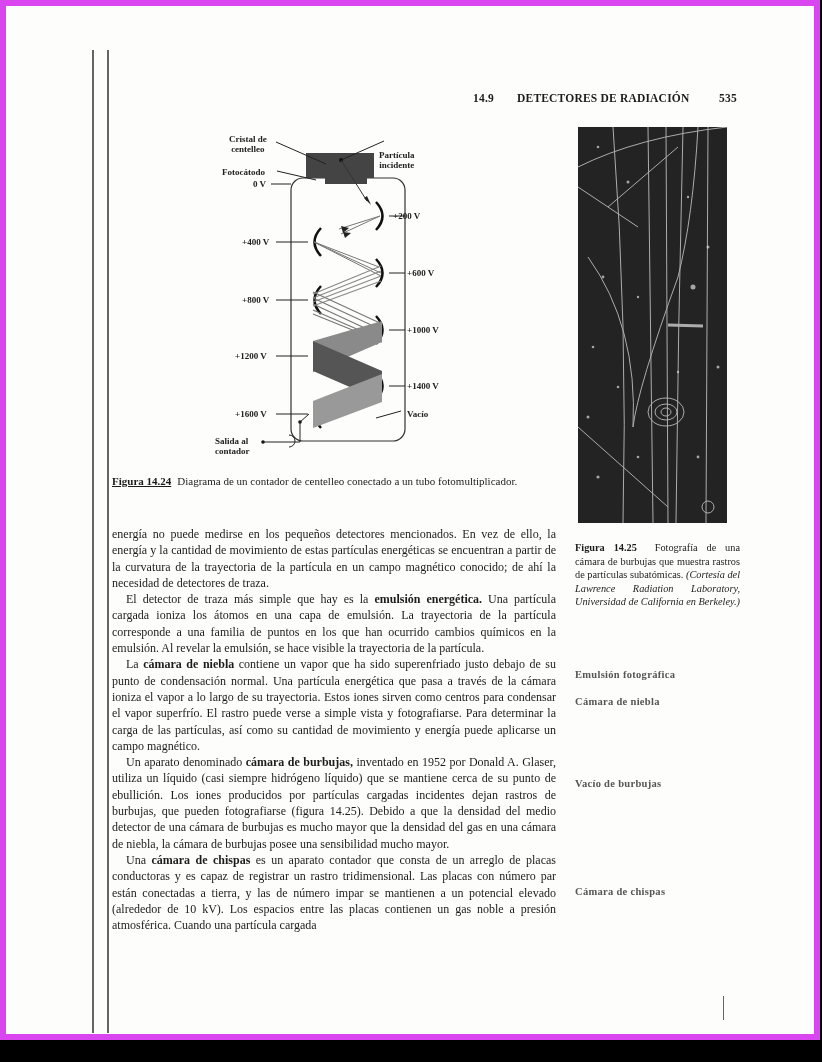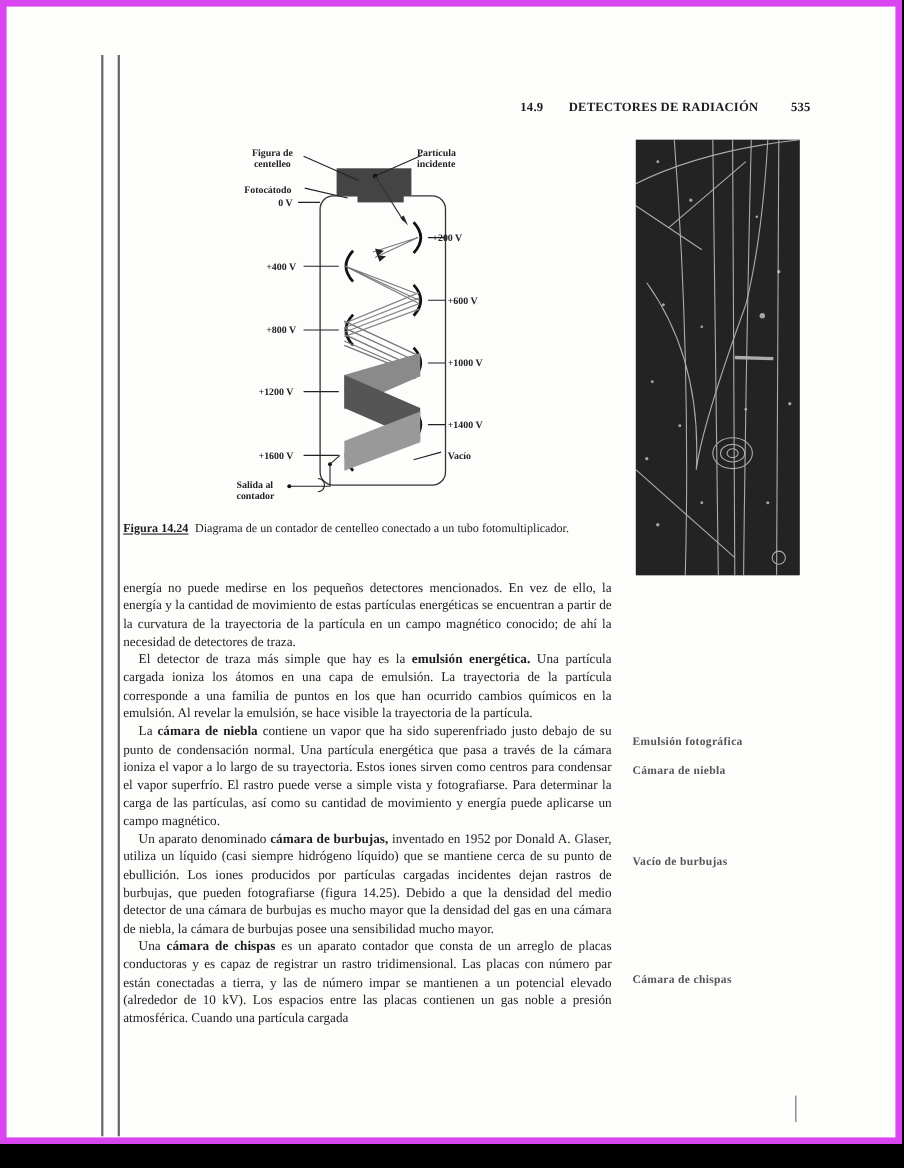--- a/index.html
+++ b/index.html
@@ -91,24 +91,24 @@
       <line x1="75" y1="288" x2="107" y2="288" stroke="#222"></line>
       <line x1="175" y1="292" x2="200" y2="285" stroke="#222"></line>
 
       <circle cx="99" cy="296" r="1.8" fill="#111"></circle>
       <polyline points="108,288 99,296 99,316 90,316" fill="none" stroke="#222"></polyline>
       <path d="M88 309 A6 6 0 0 1 88 321" fill="none" stroke="#222"></path>
       <circle cx="62" cy="316" r="1.8" fill="#111"></circle>
       <line x1="62" y1="316" x2="90" y2="316" stroke="#222"></line>
     </svg>
     <div class="lbl" style="left:28px;top:8px;text-align:center">
-      <div>Figura de</div>
+      <div>Cristal de</div>
       <div>centelleo</div>
     </div>
-    <div class="lbl" style="left:178px;top:8px;">
+    <div class="lbl" style="left:178px;top:24px;text-align:center">
       <div>Partícula</div>
       <div>incidente</div>
     </div>
     <div class="lbl" style="left:21px;top:41px">Fotocátodo</div>
     <div class="lbl" style="left:52px;top:53px">0 V</div>
     <div class="lbl" style="left:192px;top:85px">+200 V</div>
     <div class="lbl" style="left:41px;top:111px">+400 V</div>
     <div class="lbl" style="left:206px;top:142px">+600 V</div>
     <div class="lbl" style="left:41px;top:169px">+800 V</div>
     <div class="lbl" style="left:206px;top:199px">+1000 V</div>
@@ -159,20 +159,24 @@
         <circle cx="40" cy="260" r="1.3"></circle>
           <circle cx="120" cy="330" r="1.4"></circle>
           <circle cx="20" cy="350" r="1.6"></circle>
         <circle cx="60" cy="330" r="1.3"></circle>
           <circle cx="100" cy="245" r="1.2"></circle>
           <circle cx="10" cy="290" r="1.5"></circle>
       </g>
     </svg>
   </div>
 
+  <div class="cap2">
+    <b>Figura 14.25</b>&nbsp;&nbsp;<span>Fotografía de una cámara de burbujas que muestra rastros de partículas subatómicas.</span>
+    <i>(Cortesía del Lawrence Radiation Laboratory, Universidad de California en Berkeley.)</i>
+  </div>
 
   <div class="body">
     <p class="first">energía no puede medirse en los pequeños detectores mencionados. En vez de ello, la energía y la cantidad de movimiento de estas partículas energéticas se encuentran a partir de la curvatura de la trayectoria de la partícula en un campo magnético conocido; de ahí la necesidad de detectores de traza.</p>
     <p><span>El detector de traza más simple que hay es la </span><b>emulsión energética.</b><span> Una partícula cargada ioniza los átomos en una capa de emulsión. La trayectoria de la partícula corresponde a una familia de puntos en los que han ocurrido cambios químicos en la emulsión. Al revelar la emulsión, se hace visible la trayectoria de la partícula.</span></p>
     <p><span>La </span><b>cámara de niebla</b><span> contiene un vapor que ha sido superenfriado justo debajo de su punto de condensación normal. Una partícula energética que pasa a través de la cámara ioniza el vapor a lo largo de su trayectoria. Estos iones sirven como centros para condensar el vapor superfrío. El rastro puede verse a simple vista y fotografiarse. Para determinar la carga de las partículas, así como su cantidad de movimiento y energía puede aplicarse un campo magnético.</span></p>
     <p><span>Un aparato denominado </span><b>cámara de burbujas,</b><span> inventado en 1952 por Donald A. Glaser, utiliza un líquido (casi siempre hidrógeno líquido) que se mantiene cerca de su punto de ebullición. Los iones producidos por partículas cargadas incidentes dejan rastros de burbujas, que pueden fotografiarse (figura 14.25). Debido a que la densidad del medio detector de una cámara de burbujas es mucho mayor que la densidad del gas en una cámara de niebla, la cámara de burbujas posee una sensibilidad mucho mayor.</span></p>
     <p><span>Una </span><b>cámara de chispas</b><span> es un aparato contador que consta de un arreglo de placas conductoras y es capaz de registrar un rastro tridimensional. Las placas con número par están conectadas a tierra, y las de número impar se mantienen a un potencial elevado (alrededor de 10 kV). Los espacios entre las placas contienen un gas noble a presión atmosférica. Cuando una partícula cargada</span></p>
   </div>
 
   <div class="margin-note" style="top:663px">Emulsión fotográfica</div>

